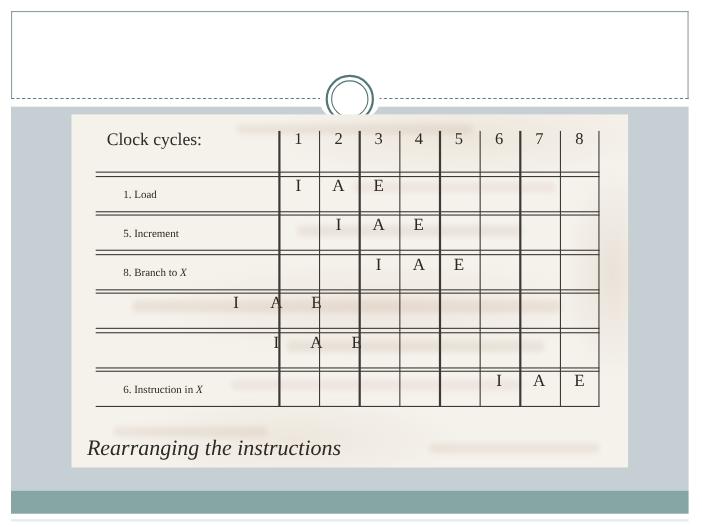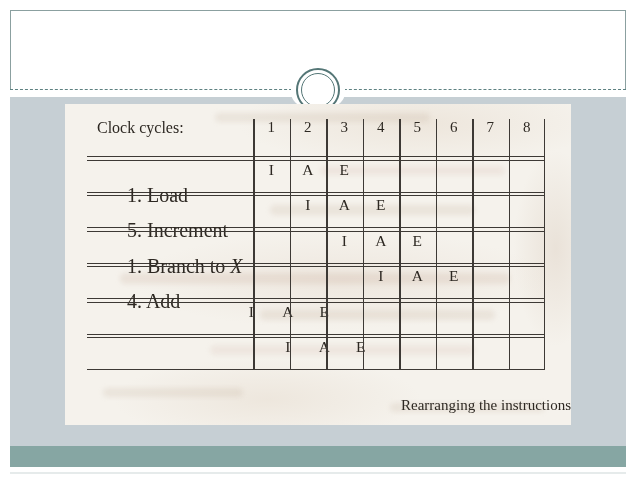--- a/index.html
+++ b/index.html
@@ -46,31 +46,31 @@
   .g8{top:299px;left:325px;width:155px;height:9px;}
 
   
   .scan-table{position:absolute;left:22px;top:15px;width:458px;
     color:var(--c-text,#2d2822);}
   .t-row{display:flex;align-items:flex-start;position:relative;}
   .t-header{height:37px;border-bottom:1.5px solid var(--c-table_line,#3d3935);}
   .t-data{height:31px;margin-top:2.5px;
     border-top:1.5px solid var(--c-table_line,#3d3935);
     border-bottom:1.5px solid var(--c-table_line,#3d3935);}
-  .t-label{flex:0 0 156px;padding-left:10px;font-size:20px;white-space:pre;}
+  .t-label{flex:0 0 156px;padding-left:10px;font-size:10px;white-space:pre;}
   .t-header .t-label{font-size:16px;}
   .t-cell{flex:0 0 36.5px;text-align:center;font-size:15.5px;}
   .t-num{font-size:15px;}
   .lbl-italic{font-style:italic;}
   .vlines{position:absolute;left:0;top:0;right:0;bottom:0;pointer-events:none;}
   .vlines i{position:absolute;top:0;bottom:0;width:1.5px;
     background:var(--c-table_line,#3d3935);}
 
-  .caption{position:absolute;left:0;top:293px;width:100%;text-align:right;
-    padding-left:14px;box-sizing:border-box;font-size:15px;color:var(--c-text,#2d2822);}
+  .caption{position:absolute;left:0;top:293px;width:100%;text-align:left;
+    padding-left:14px;box-sizing:border-box;font-size:20px;color:var(--c-text,#2d2822);font-style:italic;}
 </style>
 </head>
 <body>
 
 <div class="page">
   <div class="header-box"></div>
   <div class="dashed-line"></div>
   <div class="content-band"></div>
   <div class="teal-bar"></div>
   <div class="bottom-line"></div>
@@ -124,55 +124,55 @@
           <div class="t-cell">I</div>
           <div class="t-cell">A</div>
           <div class="t-cell">E</div>
           <div class="t-cell"></div>
           <div class="t-cell"></div>
           <div class="t-cell"></div>
           <div class="t-cell"></div>
         </div>
         <div class="t-row t-data">
     <div class="t-label">
-      <span class="lbl-main">1. Branch to </span><span class="lbl-italic">X</span>
+      <span class="lbl-main">8. Branch to </span><span class="lbl-italic">X</span>
     </div>
   <div class="t-cell"></div>
           <div class="t-cell"></div>
           <div class="t-cell">I</div>
           <div class="t-cell">A</div>
           <div class="t-cell">E</div>
           <div class="t-cell"></div>
           <div class="t-cell"></div>
           <div class="t-cell"></div>
         </div>
         <div class="t-row t-data">
-    <div class="t-label">
-      <span class="lbl-main">4. Add</span><span class="lbl-italic"></span>
-    </div>
   <div class="t-cell"></div>
           <div class="t-cell"></div>
           <div class="t-cell"></div>
           <div class="t-cell">I</div>
           <div class="t-cell">A</div>
           <div class="t-cell">E</div>
           <div class="t-cell"></div>
           <div class="t-cell"></div>
         </div>
         <div class="t-row t-data">
   <div class="t-cell"></div>
           <div class="t-cell"></div>
           <div class="t-cell"></div>
           <div class="t-cell"></div>
           <div class="t-cell">I</div>
           <div class="t-cell">A</div>
           <div class="t-cell">E</div>
           <div class="t-cell"></div>
         </div>
         <div class="t-row t-data">
+    <div class="t-label">
+      <span class="lbl-main">6. Instruction in </span><span class="lbl-italic">X</span>
+    </div>
   <div class="t-cell"></div>
           <div class="t-cell"></div>
           <div class="t-cell"></div>
           <div class="t-cell"></div>
           <div class="t-cell"></div>
           <div class="t-cell">I</div>
           <div class="t-cell">A</div>
           <div class="t-cell">E</div>
         </div>
         <div class="vlines" id="vlines">

